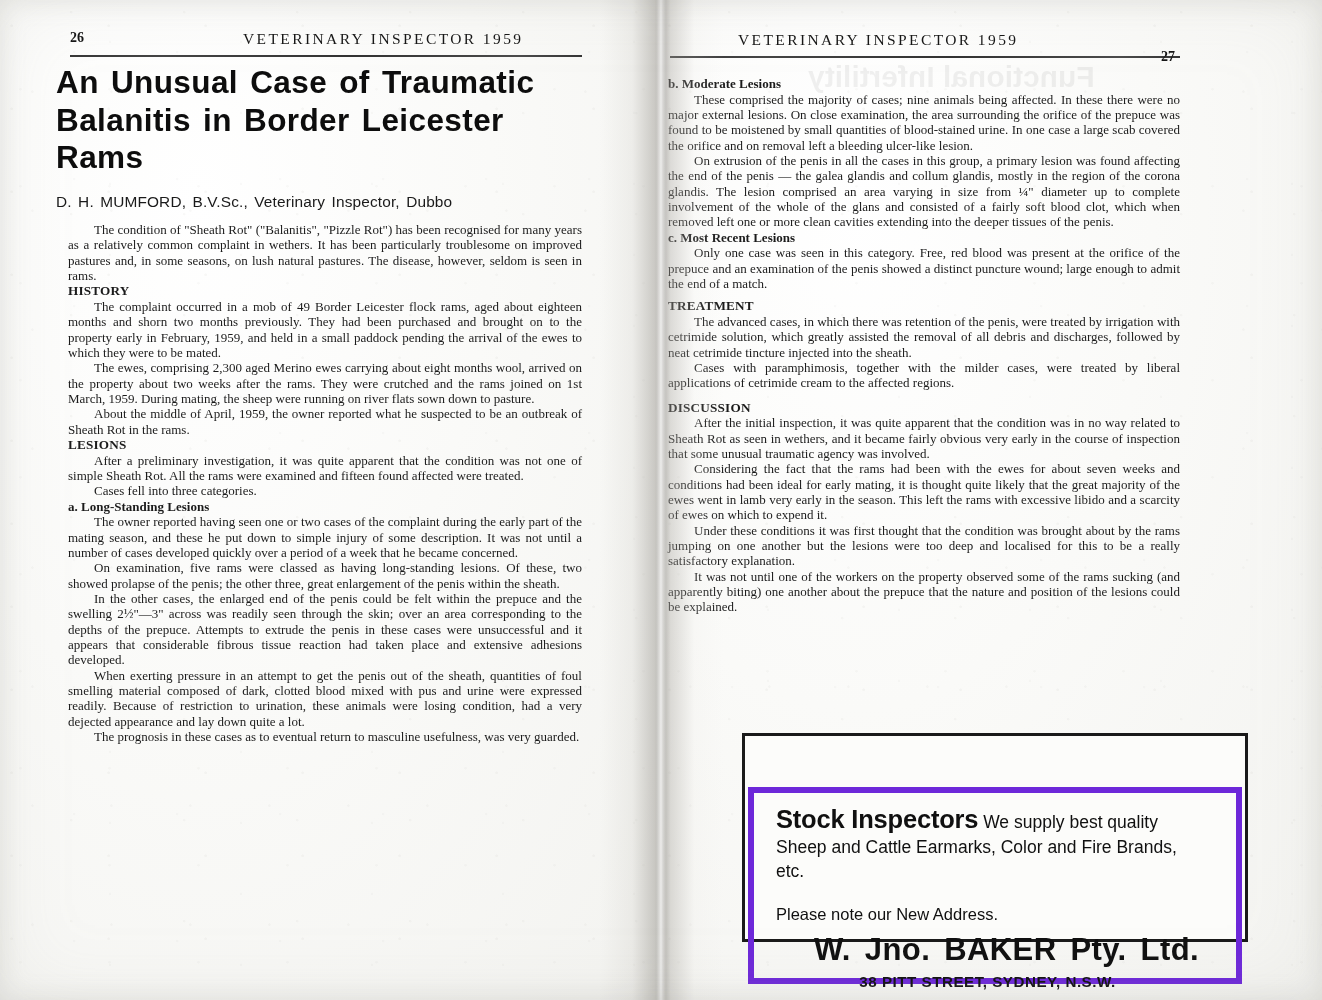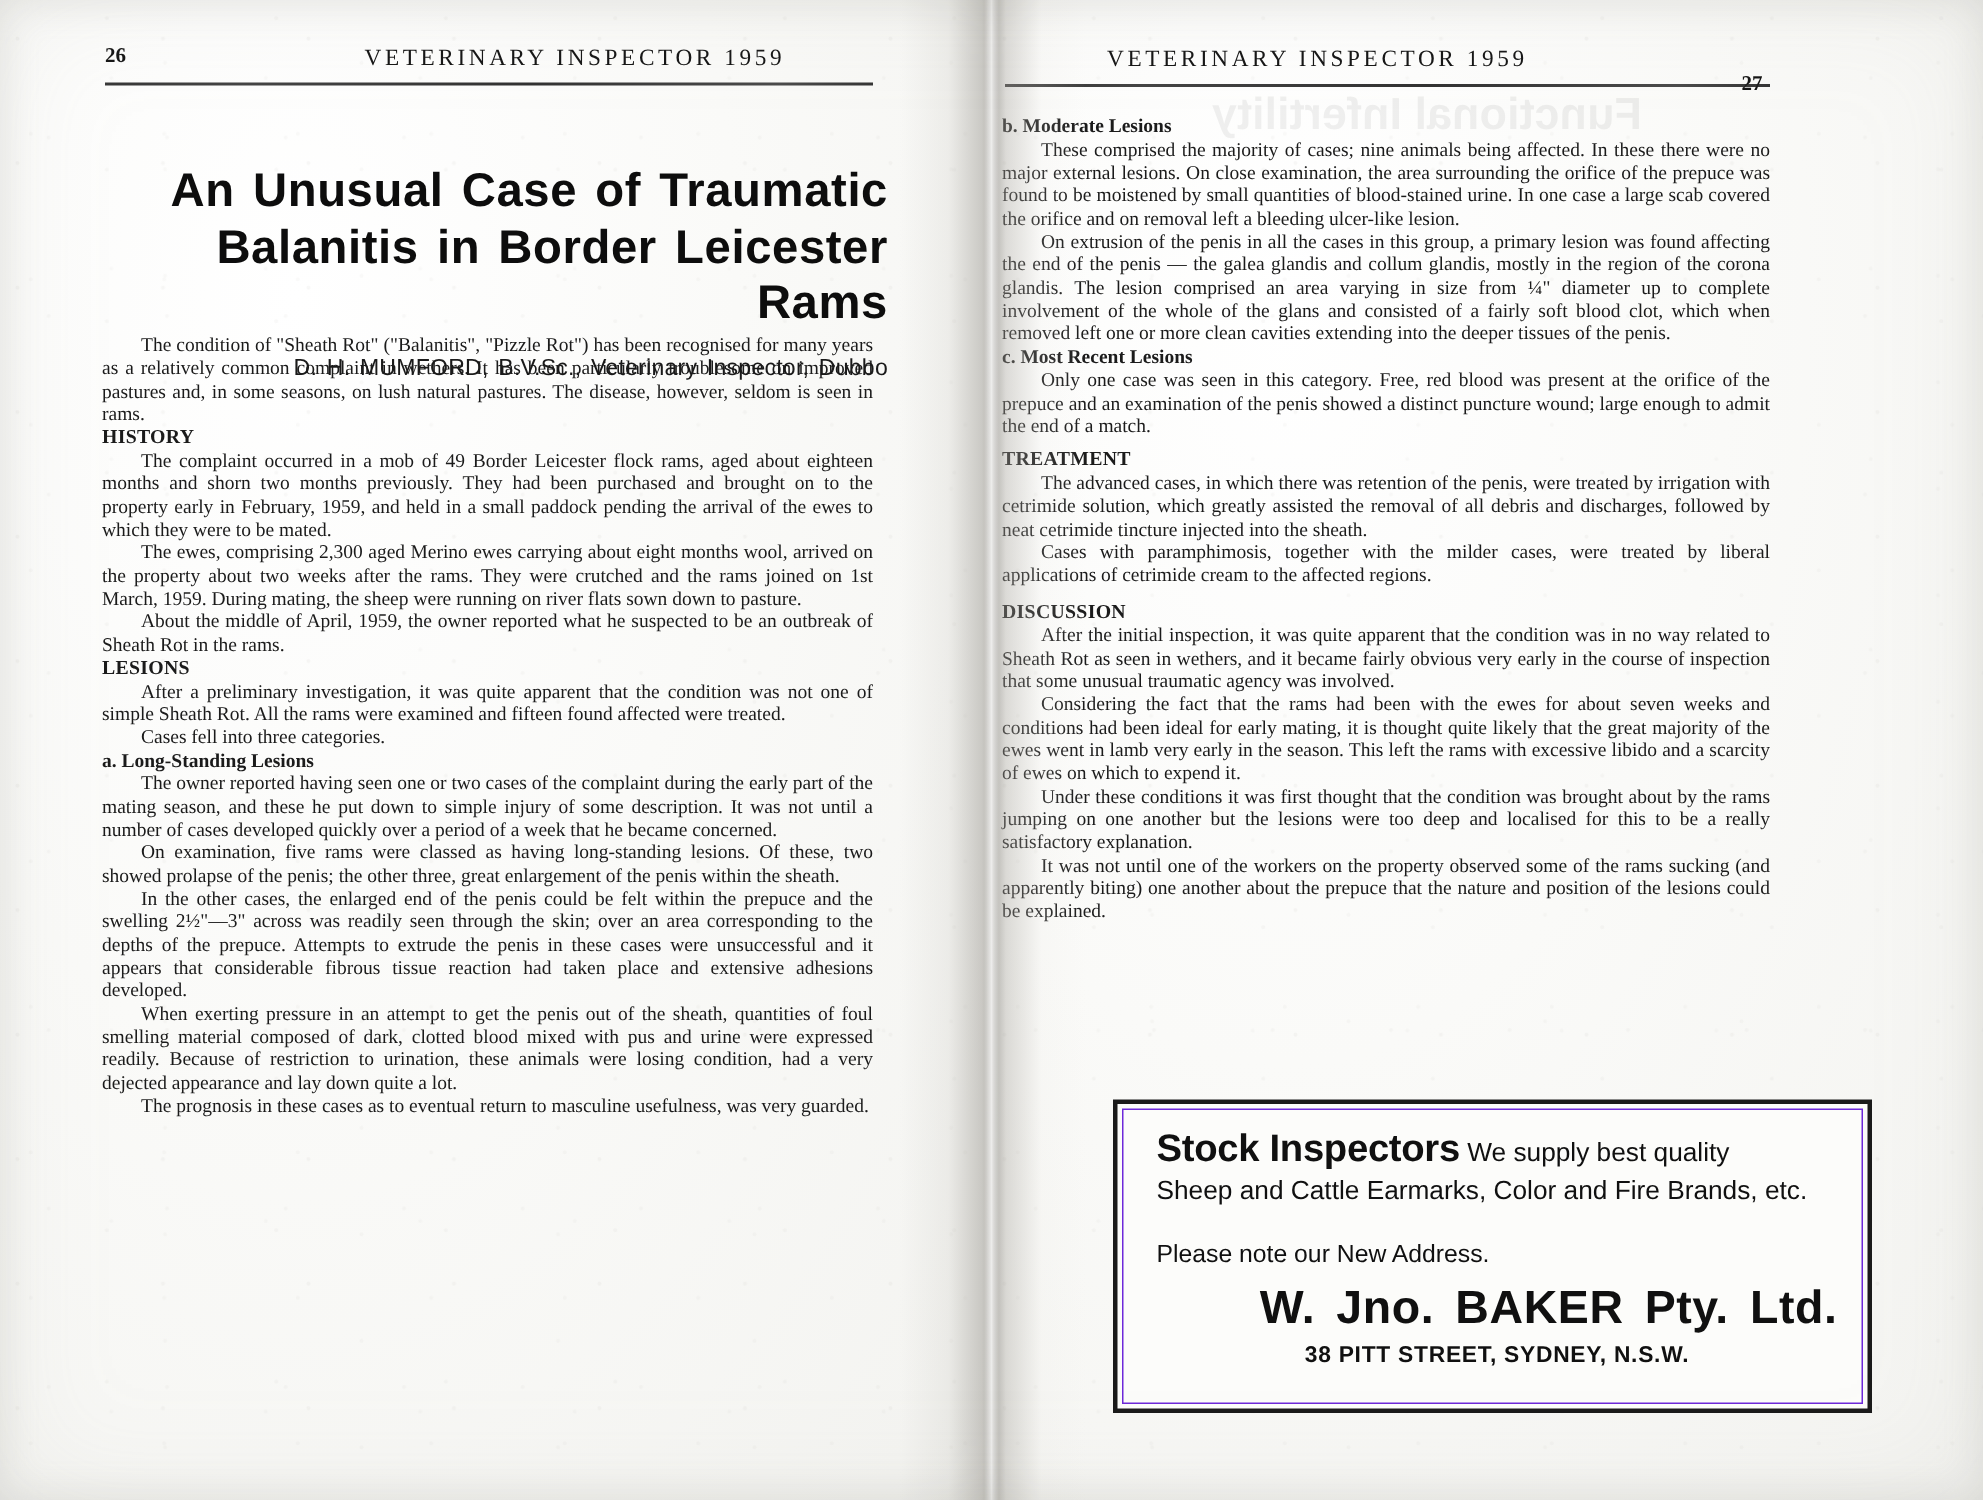--- a/index.html
+++ b/index.html
@@ -130,22 +130,21 @@
     line-height:15.6px;
     font-weight:bold;
     text-indent:0;
     text-align:left;
   }
 
   
   .title-block{
     position:absolute;
     left:56px;width:536px;top:64px;
-    text-align:right;
-    margin-top:44px;
+    text-align:left;
   }
   .title-block h1{
     margin:0;
     font-family:"Liberation Sans",sans-serif;
     font-weight:bold;
     font-size:31.5px;
     line-height:37.5px;
     letter-spacing:.4px;
     color:#0d0d0d;
     word-spacing:3px;
@@ -179,24 +178,25 @@
     left:742px;top:733px;
     width:506px;height:209px;
     box-sizing:border-box;
     border:3px solid #1a1a1a;
     background:#fcfcfa;
     padding:3px;
   }
   .ad-inner{
     width:100%;height:100%;
     box-sizing:border-box;
-    border:1px solid #6d28d9;
-    padding:15px 16px 10px 22px;
+    border:6px solid #6d28d9;
+    padding:15px 37px 10px 22px;
     font-family:"Liberation Sans",sans-serif;
     color:#101010;
+    margin-top:48px;
   }
   .ad-l1{
     font-size:17.5px;
     line-height:23px;
     white-space:nowrap;
   }
   .ad-l1 .big{
     font-size:25.5px;
     font-weight:bold;
     letter-spacing:-.2px;

